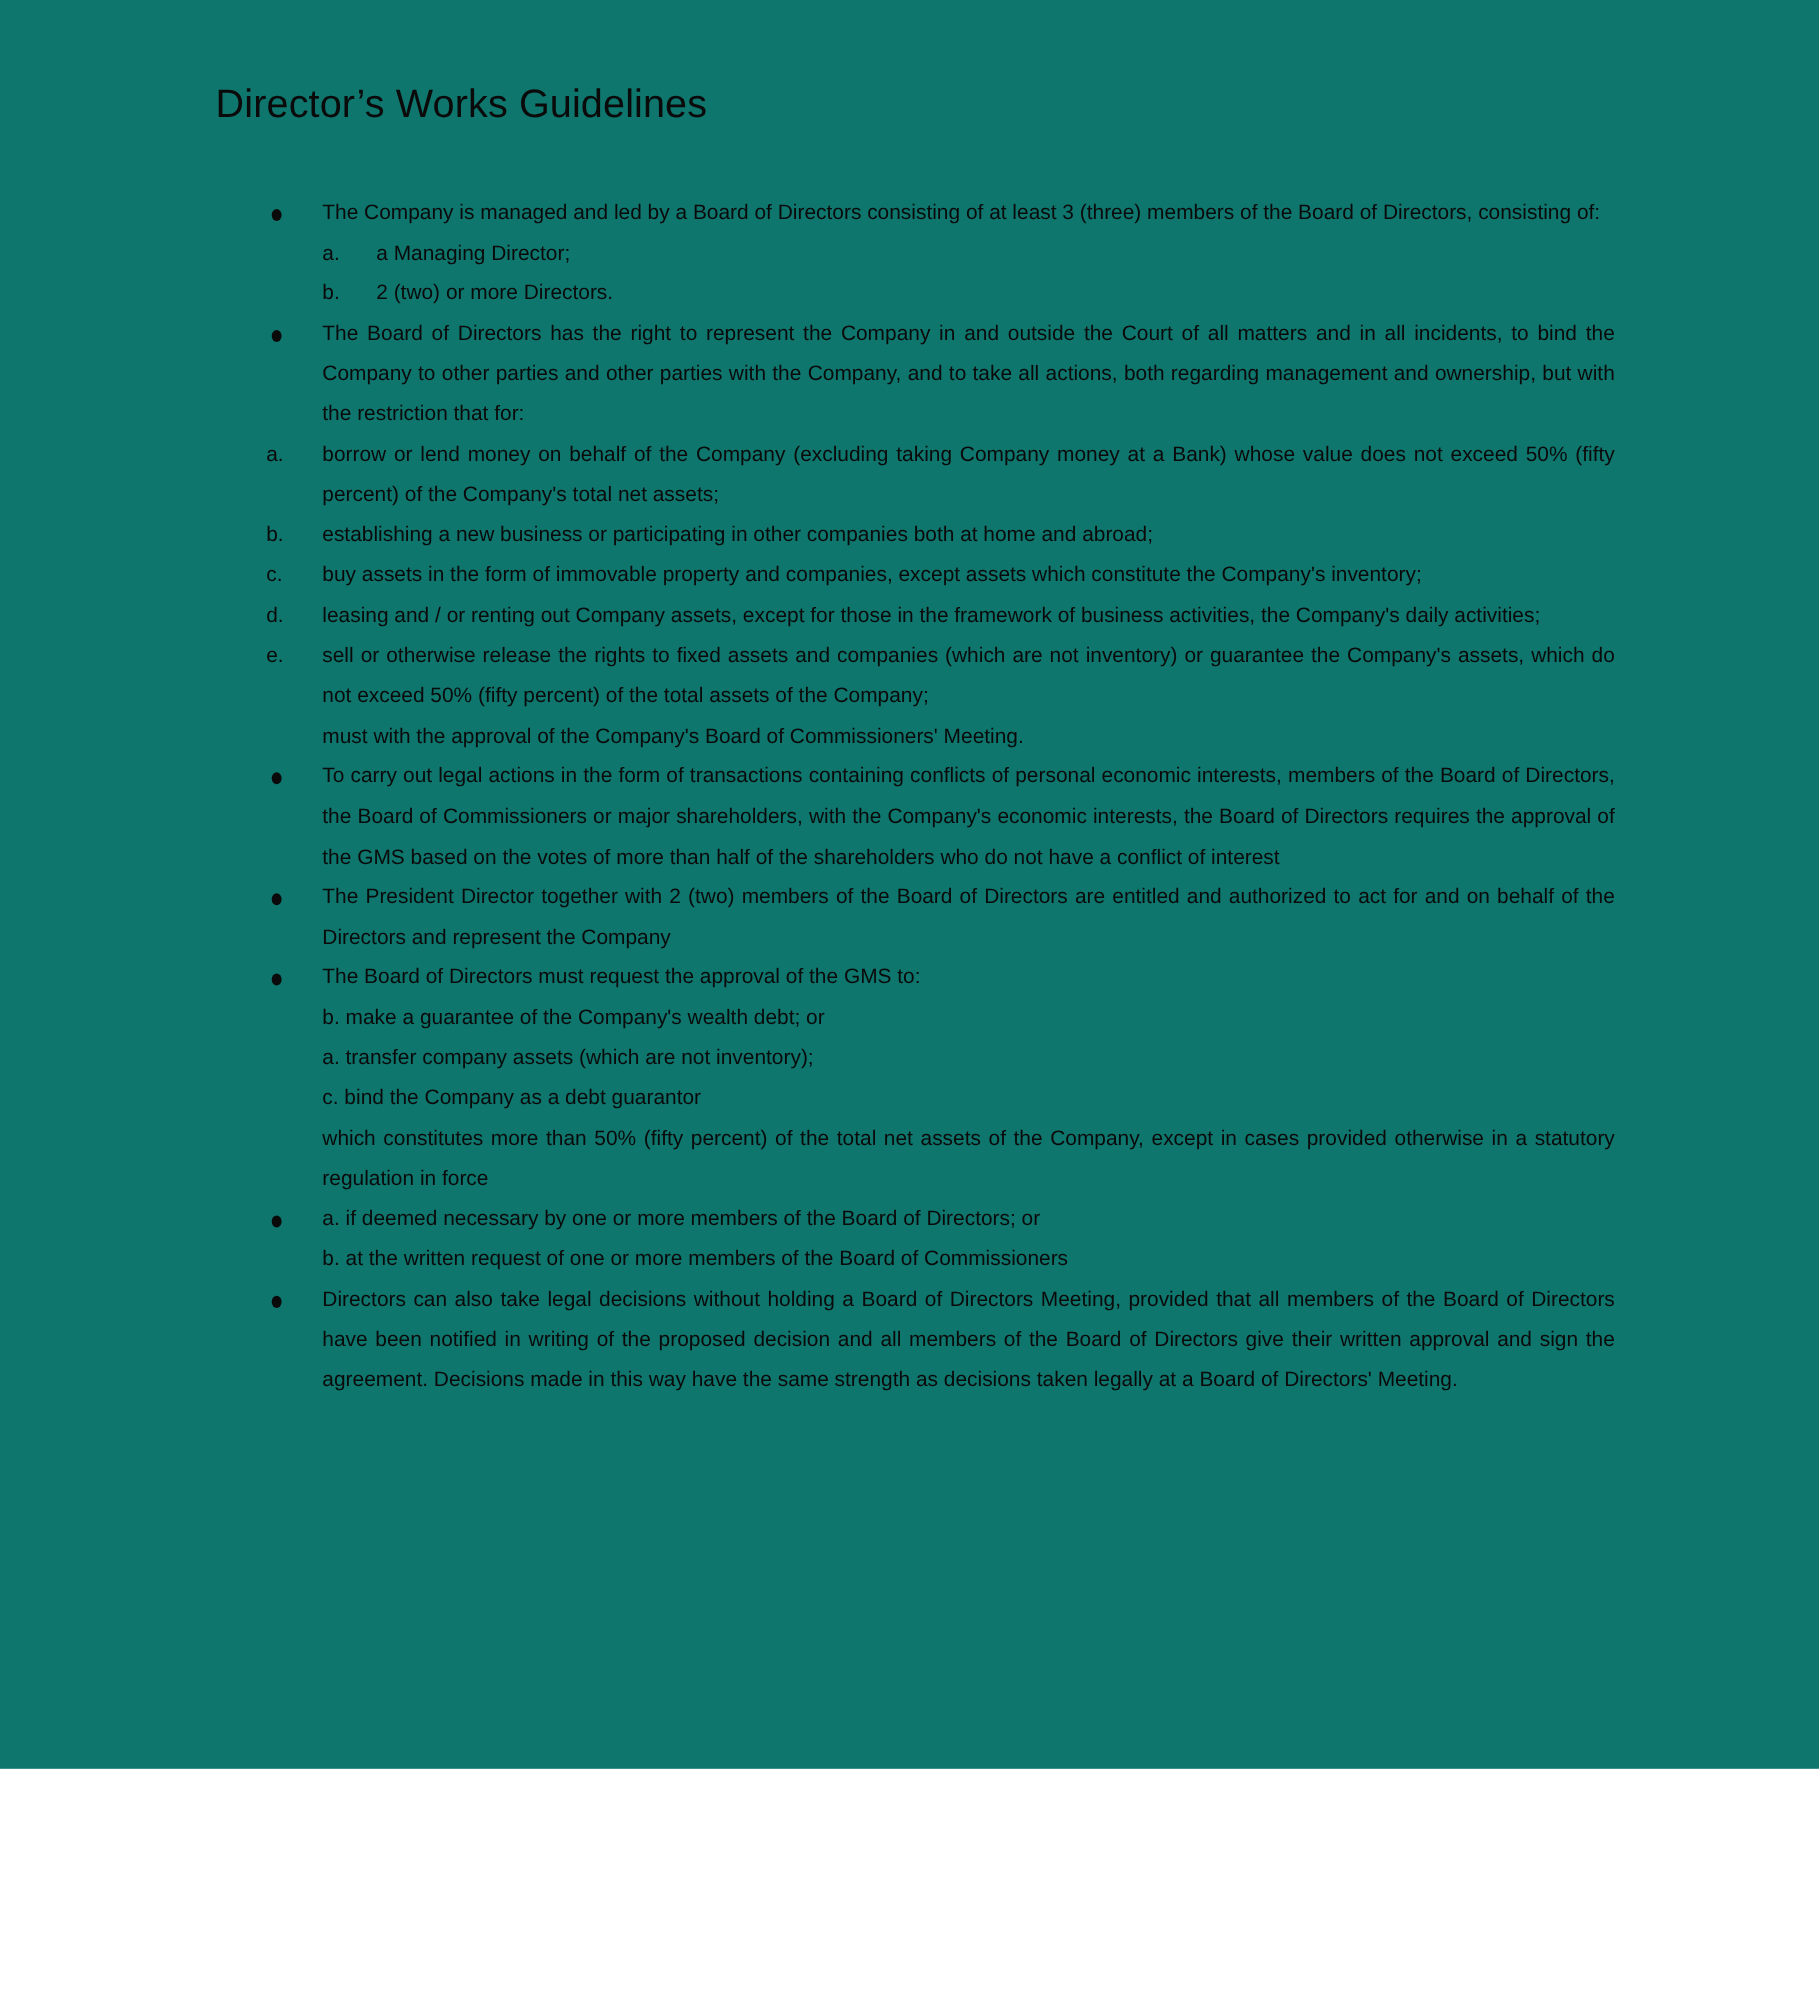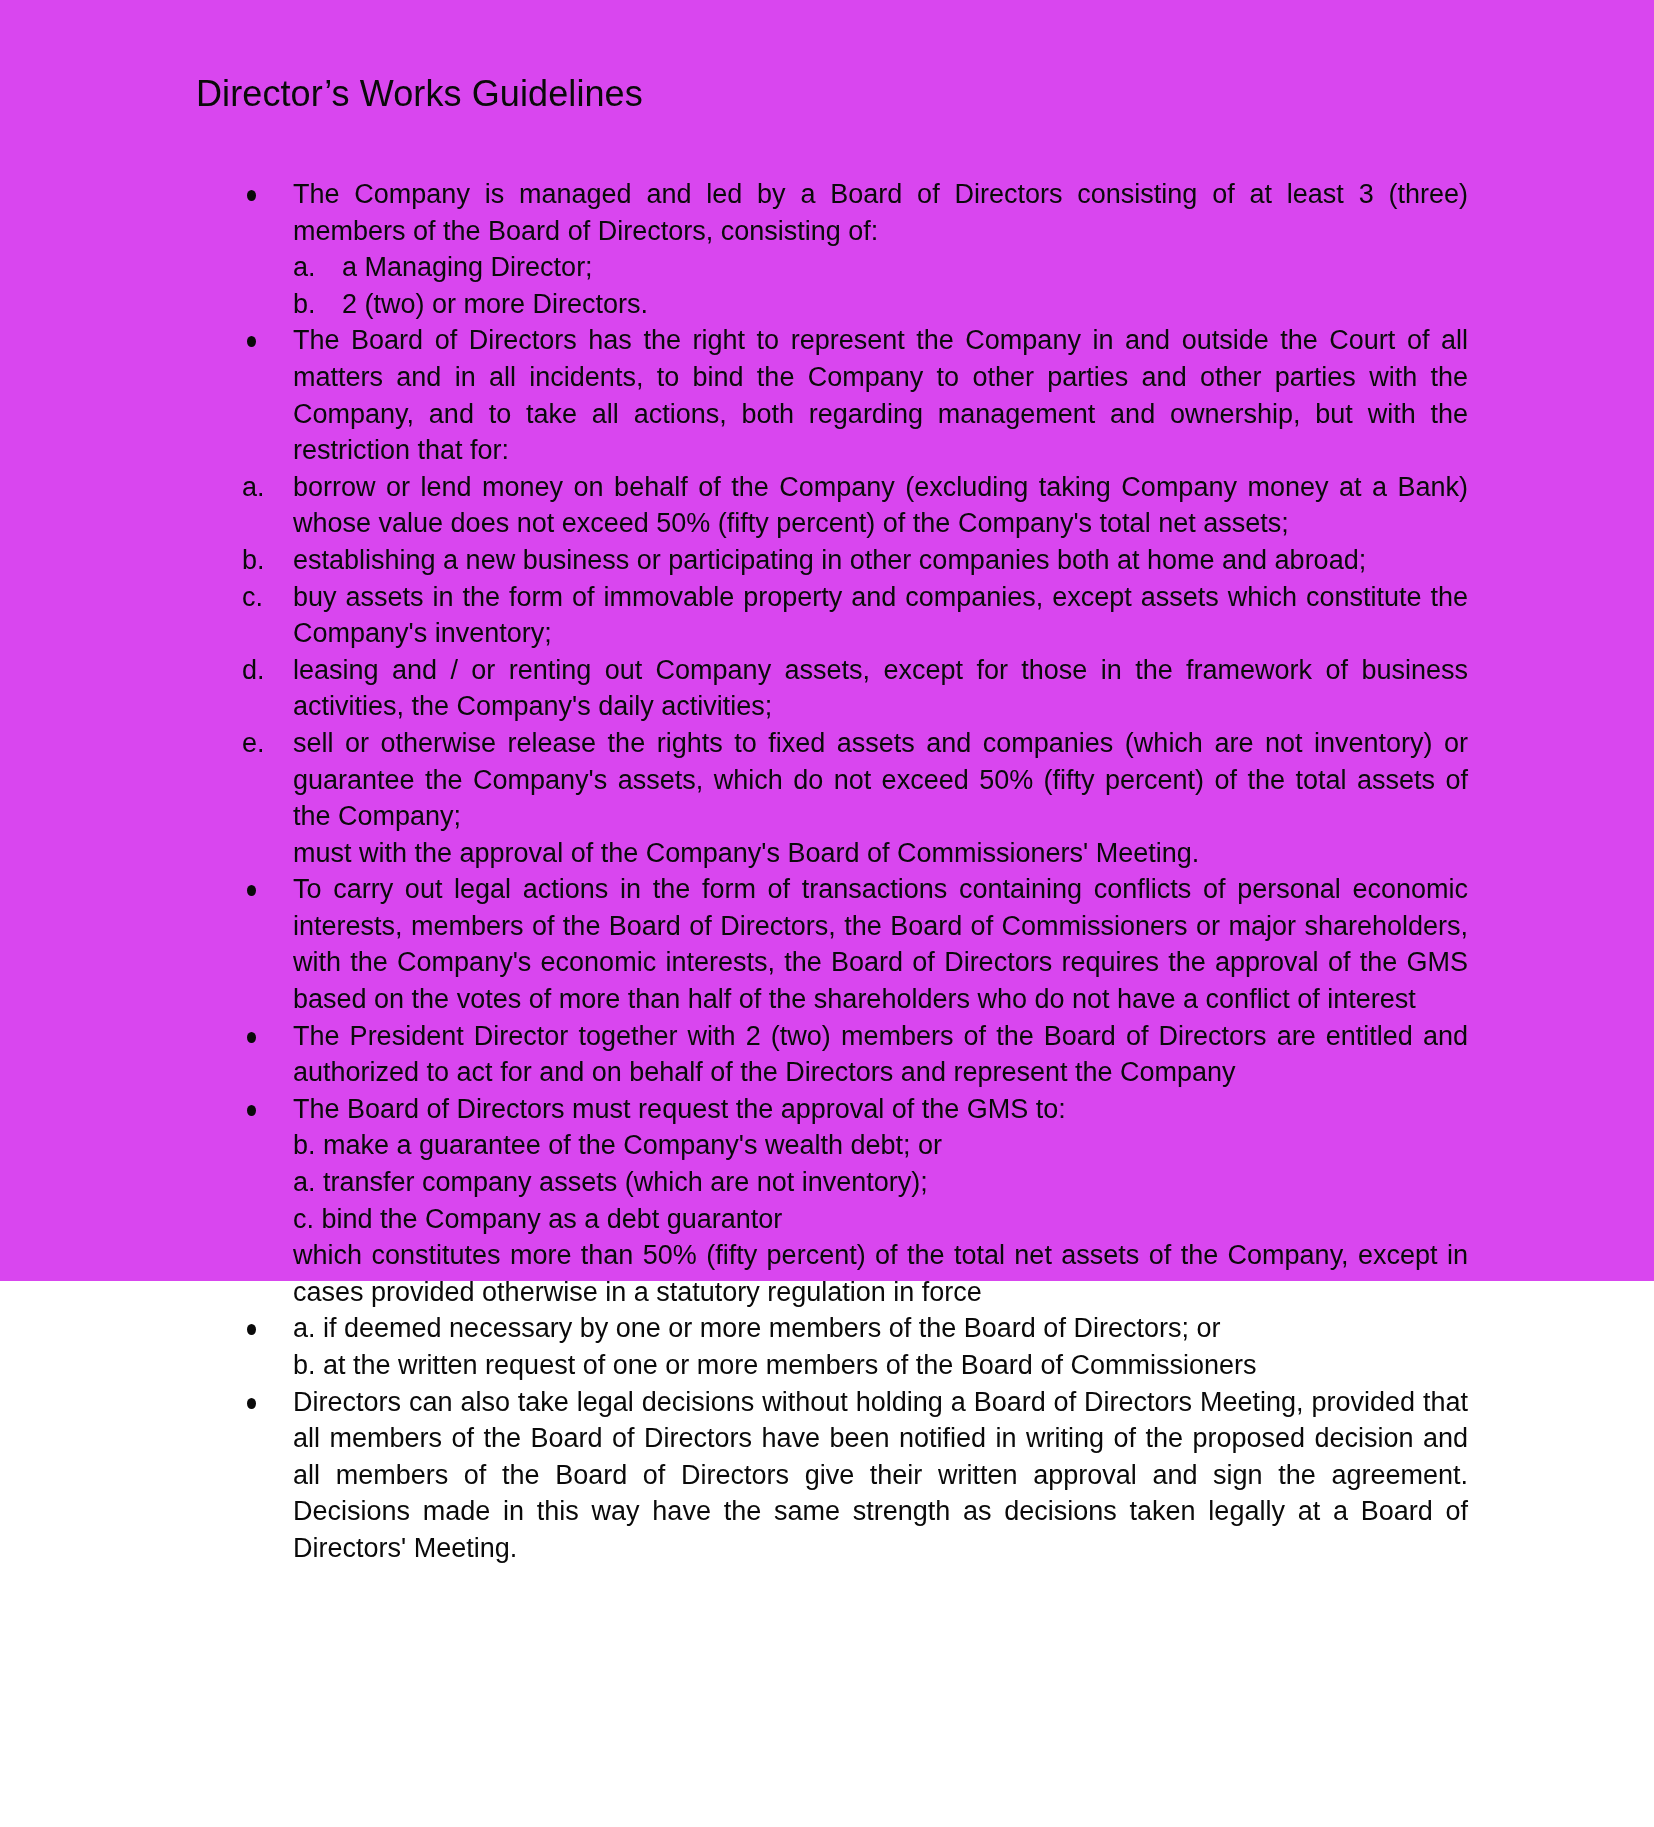--- a/index.html
+++ b/index.html
@@ -1,28 +1,28 @@
 <!DOCTYPE html>
 <html><head>
 <meta charset="utf-8">
 <style>
   html, body { margin: 0; padding: 0; background: #ffffff; }
   body {
     width: 1654px; height: 1827px; position: relative; overflow: hidden;
     font-family: "Liberation Sans", sans-serif; color: #0a0a0a;
   }
-  .page { position: absolute; left: 0; top: 0; width: 1654px; height: 1281px; background: #d946ef; }
+  .page { position: absolute; left: 0; top: 0; width: 1654px; height: 1608px; background: #0f766e; }
   .title {
     position: absolute; left: 196px; top: 72px;
     font-size: 36px; line-height: 44px; font-weight: normal; letter-spacing: 0.1px;
     margin: 0;
   }
   .content {
     position: absolute; left: 240px; top: 176px; width: 1228px;
-    font-size: 27px; line-height: 36.6px;
+    font-size: 19px; line-height: 36.6px;
   }
   .row { position: relative; padding-left: 53px; }
   .row .marker {
     position: absolute; left: 0; top: 0; width: 40px;
   }
   .row .marker.bullet::before {
     content: ""; position: absolute; left: 7px; top: 14px;
     width: 9px; height: 11px; border-radius: 50%; background: #0a0a0a;
   }
   .row .marker.letter { left: 2px; }

